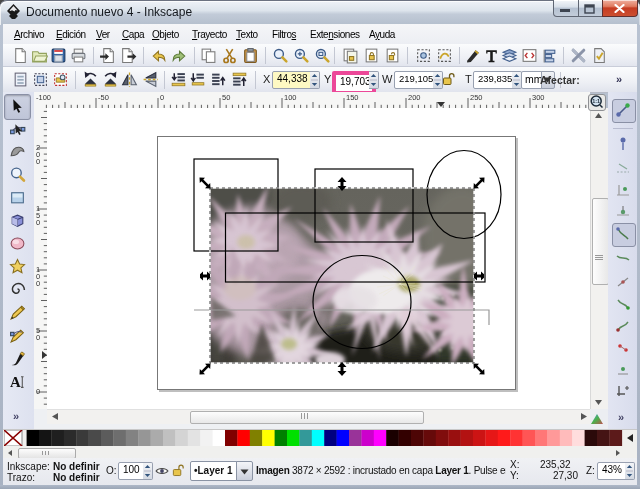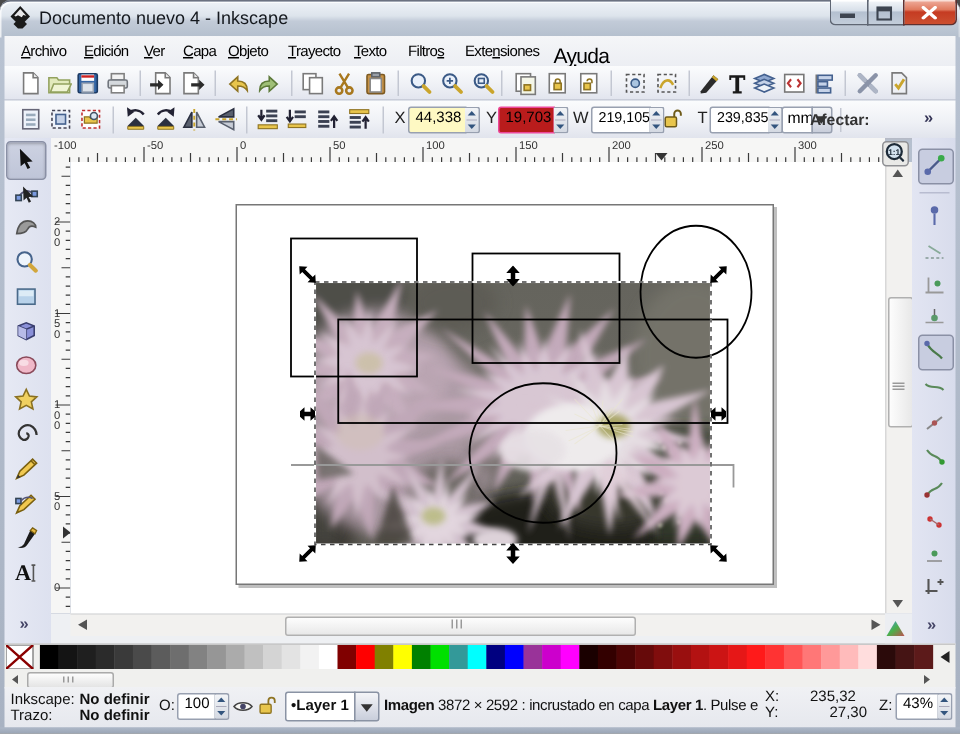--- a/index.html
+++ b/index.html
@@ -33,21 +33,21 @@
 <div class="a" style="left:3px;top:24px;width:634px;height:20px;background:linear-gradient(180deg,#f5f6f8,#eceef3)"></div>
 <div class="a" style="left:14px;top:29px;font-size:10px;letter-spacing:-0.45px;color:#000"><u>A</u>rchivo</div>
 <div class="a" style="left:56px;top:29px;font-size:10px;letter-spacing:-0.45px;color:#000"><u>E</u>dición</div>
 <div class="a" style="left:96px;top:29px;font-size:10px;letter-spacing:-0.45px;color:#000"><u>V</u>er</div>
 <div class="a" style="left:122px;top:29px;font-size:10px;letter-spacing:-0.45px;color:#000"><u>C</u>apa</div>
 <div class="a" style="left:152px;top:29px;font-size:10px;letter-spacing:-0.45px;color:#000"><u>O</u>bjeto</div>
 <div class="a" style="left:192px;top:29px;font-size:10px;letter-spacing:-0.45px;color:#000"><u>T</u>rayecto</div>
 <div class="a" style="left:236px;top:29px;font-size:10px;letter-spacing:-0.45px;color:#000"><u>T</u>exto</div>
 <div class="a" style="left:272px;top:29px;font-size:10px;letter-spacing:-0.45px;color:#000">Filtro<u>s</u></div>
 <div class="a" style="left:310px;top:29px;font-size:10px;letter-spacing:-0.45px;color:#000">Exte<u>n</u>siones</div>
-<div class="a" style="left:369px;top:29px;font-size:14px;letter-spacing:-0.45px;color:#000">A<u>y</u>uda</div>
+<div class="a" style="left:369px;top:29px;font-size:10px;letter-spacing:-0.45px;color:#000">A<u>y</u>uda</div>
 <div class="a" style="left:3px;top:44px;width:634px;height:22px;background:linear-gradient(180deg,#fbfcfd 0%,#eef0f5 60%,#e2e5ee 100%);border-bottom:1px solid #c9cdd9"></div>
 <div class="a" style="left:3px;top:67px;width:634px;height:25px;background:linear-gradient(180deg,#fbfcfd 0%,#eef0f5 60%,#e1e4ed 100%);border-bottom:1px solid #b6bac6"></div>
 <svg class="a" style="left:11.5px;top:47px" width="17" height="17" viewBox="0 0 16 16">
     <path d="M3.5 1.5h6l3 3v10h-9z" fill="#fff" stroke="#7a7a7a"></path>
     <path d="M9.5 1.5v3h3" fill="#e8e8e8" stroke="#7a7a7a"></path>
   </svg>
 <svg class="a" style="left:30.9px;top:47px" width="17" height="17" viewBox="0 0 16 16">
     <path d="M1.5 4.5h5l1 1.5h7v8h-13z" fill="#e2eabc" stroke="#93a25e"></path>
     <path d="M2.5 13.5l2-5h11l-2.5 5z" fill="#eff4d4" stroke="#93a25e"></path>
   </svg>
@@ -239,21 +239,21 @@
     <div class="a" style="left:4px;top:1px;font-size:10px;color:#000">44,338</div>
   </div>
 <div class="a" style="left:310px;top:71px;width:9px;height:16px;background:linear-gradient(180deg,#f2f4f7,#d4d9e2);border:1px solid #98a0b0;border-left:none;border-radius:0 2px 2px 0">
     <svg class="a" style="left:0px;top:0px" width="9" height="16" viewBox="0 0 9 16">
       <path d="M4.5 2 L7.2 5 H1.8 Z" fill="#33557e"></path>
       <path d="M4.5 14 L7.2 11 H1.8 Z" fill="#33557e"></path>
       <path d="M1 8.0 h7" stroke="#aab" stroke-width="0.8"></path>
     </svg>
   </div>
 <div class="a" style="left:324px;top:73px;font-size:11px;color:#222">Y</div>
-<div class="a" style="left:332px;top:71px;width:36px;height:16px;background:#b91c1c;border:1px solid #ec4899;border-radius:2px 0 0 2px">
+<div class="a" style="left:332px;top:71px;width:36px;height:16px;background:#ffffff;border:4px solid #ec4899;border-radius:2px 0 0 2px">
     <div class="a" style="left:4px;top:1px;font-size:10px;color:#000">19,703</div>
   </div>
 <div class="a" style="left:369px;top:71px;width:9px;height:16px;background:linear-gradient(180deg,#f2f4f7,#d4d9e2);border:1px solid #98a0b0;border-left:none;border-radius:0 2px 2px 0">
     <svg class="a" style="left:0px;top:0px" width="9" height="16" viewBox="0 0 9 16">
       <path d="M4.5 2 L7.2 5 H1.8 Z" fill="#33557e"></path>
       <path d="M4.5 14 L7.2 11 H1.8 Z" fill="#33557e"></path>
       <path d="M1 8.0 h7" stroke="#aab" stroke-width="0.8"></path>
     </svg>
   </div>
 <div class="a" style="left:382px;top:73px;font-size:11px;color:#222">W</div>

